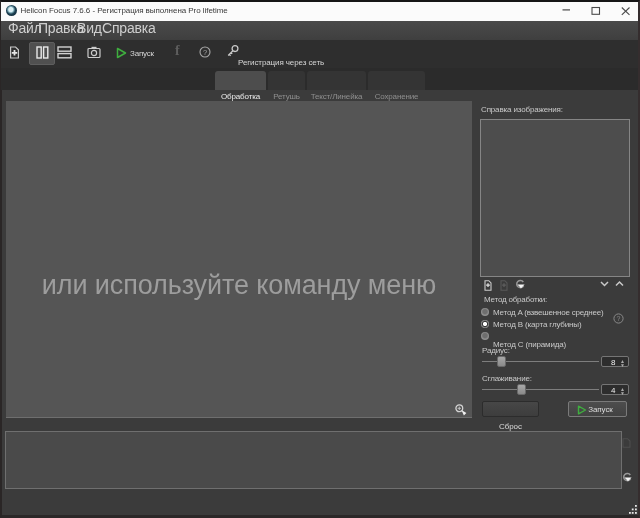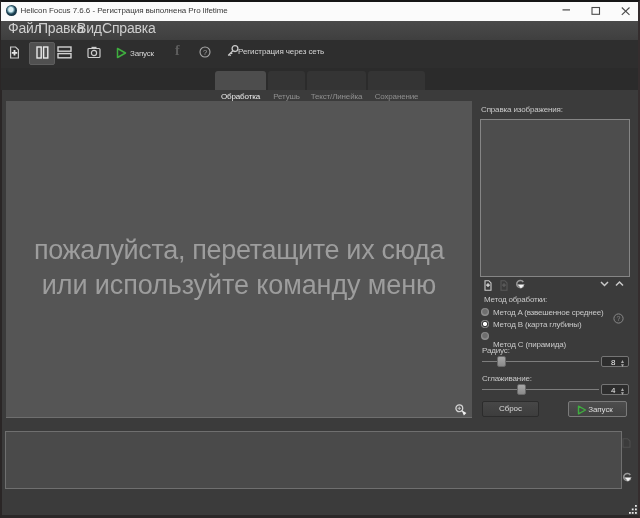--- a/index.html
+++ b/index.html
@@ -102,40 +102,40 @@
 
   <svg style="left:198px;top:6px" width="12" height="12" viewBox="0 0 12 12">
     <circle cx="6" cy="6" r="5" fill="none" stroke="#a8a8a8" stroke-width="1.1"></circle>
     <text x="6" y="8.6" font-size="7.5" fill="#a8a8a8" text-anchor="middle" font-family="Liberation Sans">?</text>
   </svg>
 
   <svg style="left:225px;top:4px" width="13" height="15" viewBox="0 0 13 15">
     <circle cx="9" cy="4.6" r="2.9" fill="none" stroke="#c9c9c9" stroke-width="1.3"></circle>
     <path d="M6.9 6.8 L2.2 11.5 M3.3 10.4 l1.3 1.3 M5 8.7 l1.2 1.2" stroke="#c9c9c9" stroke-width="1.3" fill="none"></path>
   </svg>
-  <div class="tbtxt" style="left:237px;top:7px">Регистрация через сеть</div>
+  <div class="tbtxt" style="left:237px;top:18px">Регистрация через сеть</div>
 </div>
 
 <div id="tabstrip">
   <div class="tab active" style="left:214px;width:51px">
       <span>Обработка</span>
     </div>
   <div class="tab" style="left:267px;width:37px">
       <span>Ретушь</span>
     </div>
   <div class="tab" style="left:306px;width:59px">
       <span>Текст/Линейка</span>
     </div>
   <div class="tab" style="left:367px;width:57px">
       <span>Сохранение</span>
     </div>
 </div>
 
 <div id="mainpanel">
-  <div class="msg"><br><span style="letter-spacing:-0.33px">пожалуйста, перетащите их сюда</span><br><span style="letter-spacing:-0.1px">или используйте команду меню</span><br></div>
+  <div class="msg"><br><br><span style="letter-spacing:-0.1px">или используйте команду меню</span><br></div>
 
   <svg style="left:449px;top:303px" width="12" height="12" viewBox="0 0 12 12">
     <circle cx="4.3" cy="4.3" r="3.4" fill="none" stroke="#d4d4d4" stroke-width="1.3"></circle>
     <path d="M4.3 2.6 v3.4 M2.6 4.3 h3.4" stroke="#c8c8c8" stroke-width="0.9"></path>
     <path d="M6.4 6 L11.4 9 L8.9 11.4 Z" fill="#f0f0f0"></path>
   </svg>
 </div>
 
 <div class="sblabel" style="left:481px;top:105px">Справка изображения:</div>
 <div id="listbox"></div>
@@ -183,21 +183,21 @@
 <div class="sblabel" style="left:482px;top:374px">Сглаживание:</div>
 <div class="track" style="left:482px;top:389px;width:117px"></div>
 <div class="thumb" style="left:517px;top:384px"></div>
 <div class="spin" style="top:384px">
     <span class="v">4</span>
     <span class="arr" style="top:3px">▲</span>
     <span class="arr" style="top:7px">▼</span>
   </div>
 
 <div class="btn" style="left:482px;width:57px">
-    <span style="display:block;margin-top:2px">Сброс</span>
+    <span style="display:block;margin-top:20px">Сброс</span>
   </div>
 <div class="btn" style="left:568px;width:59px;border-color:#7a7a7a;background:linear-gradient(#4d4d4d,#424242)">
   <svg style="left:8px;top:3px" width="10" height="10" viewBox="0 0 10 10">
     <path d="M1.5 1.2 L8.5 5 L1.5 8.8 Z" fill="none" stroke="#3fae3f" stroke-width="1.4" stroke-linejoin="round"></path>
   </svg>
   <span style="display:block;margin-top:3px;margin-left:6px">Запуск</span>
 </div>
 
 <div id="bottompanel"></div>
 

